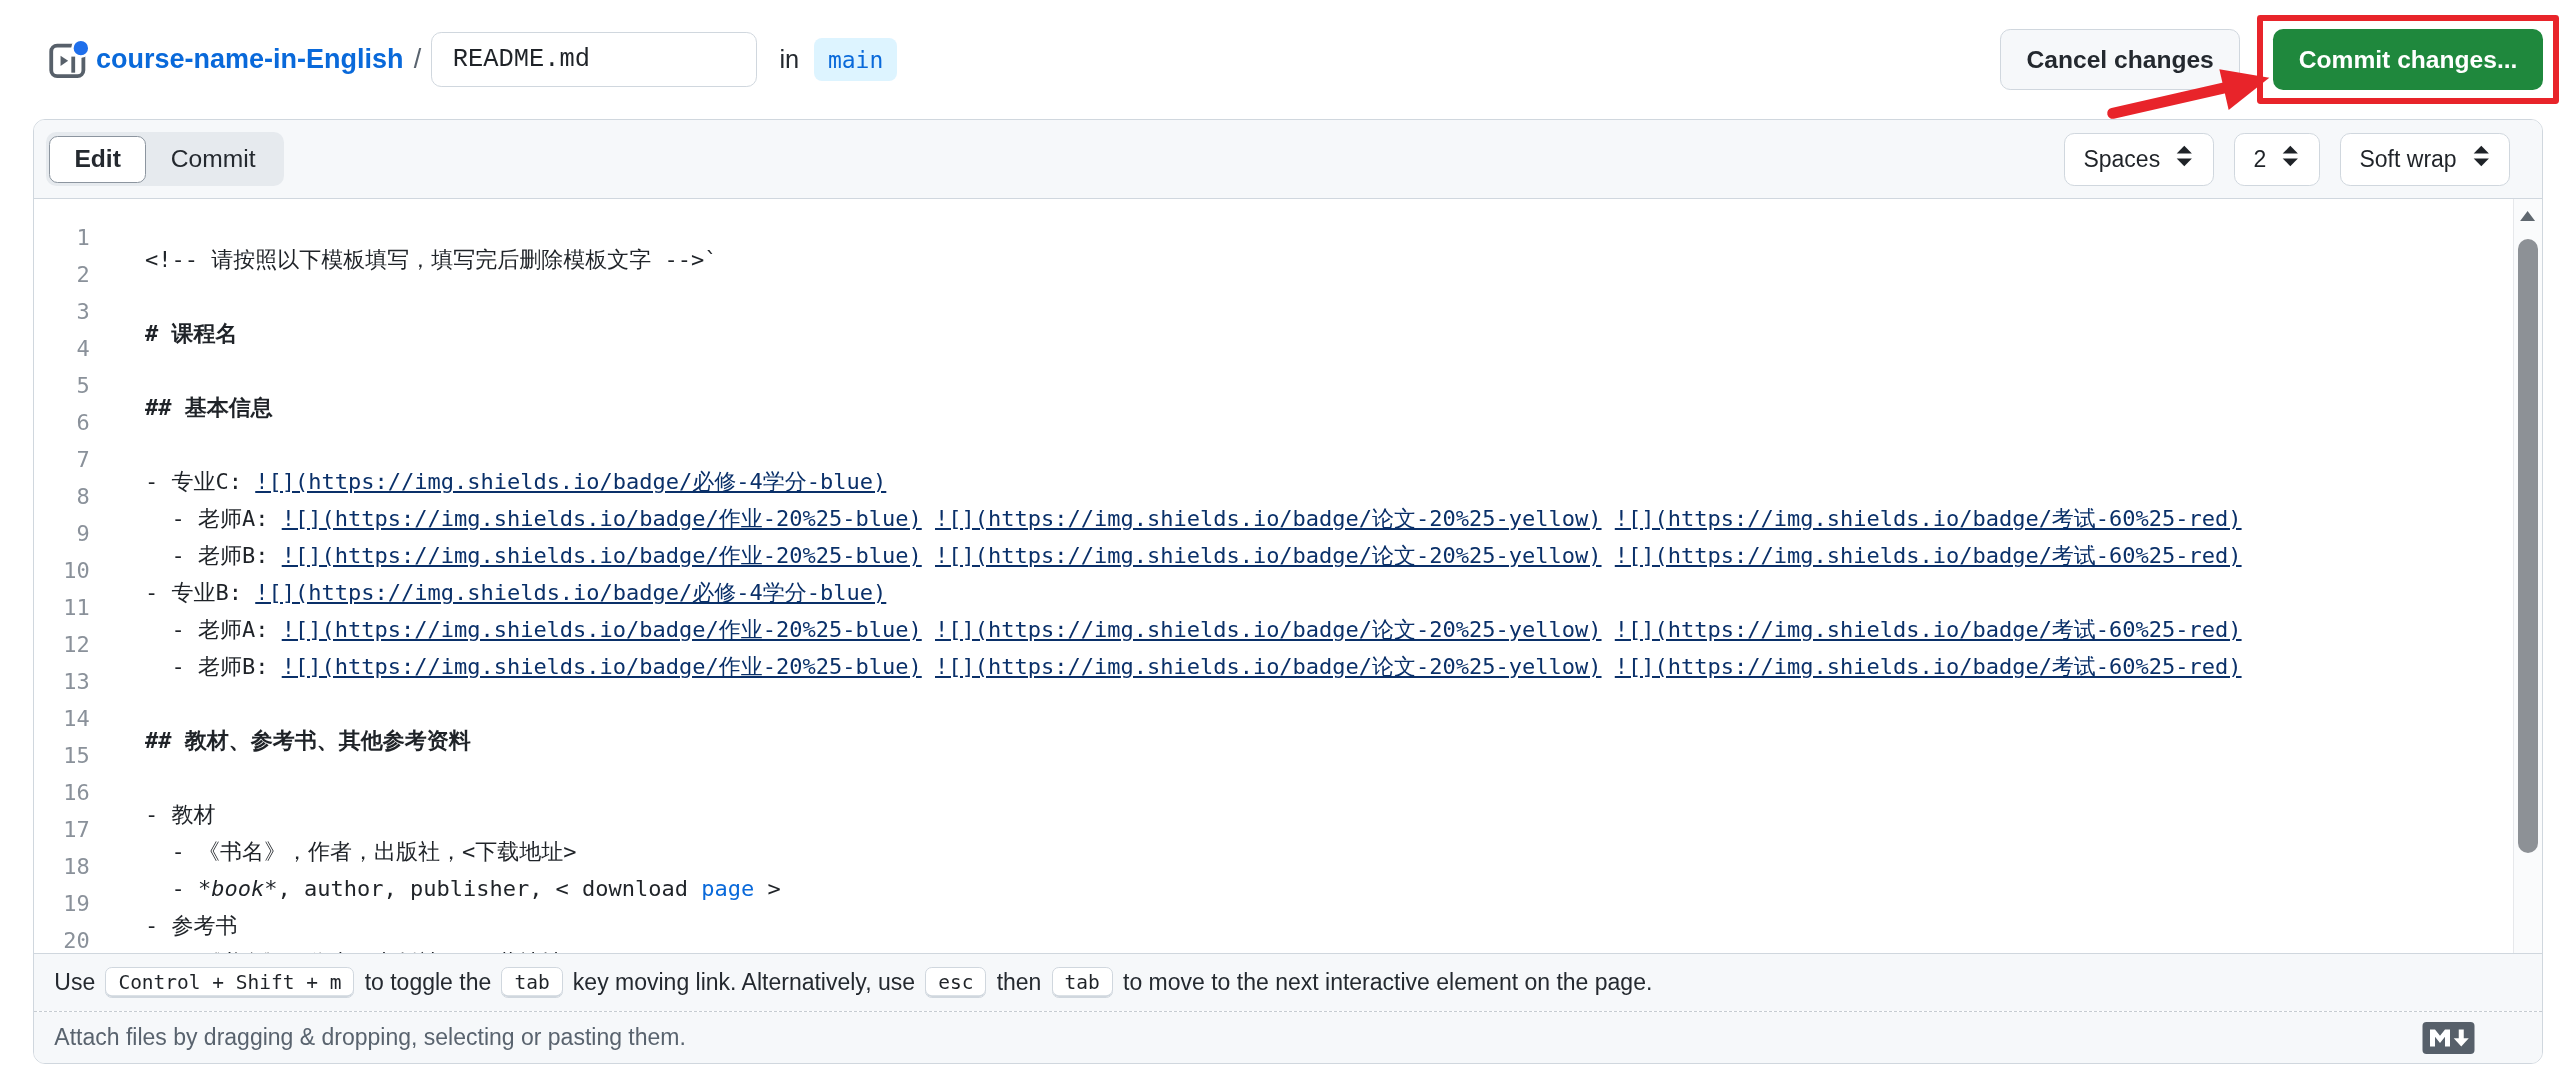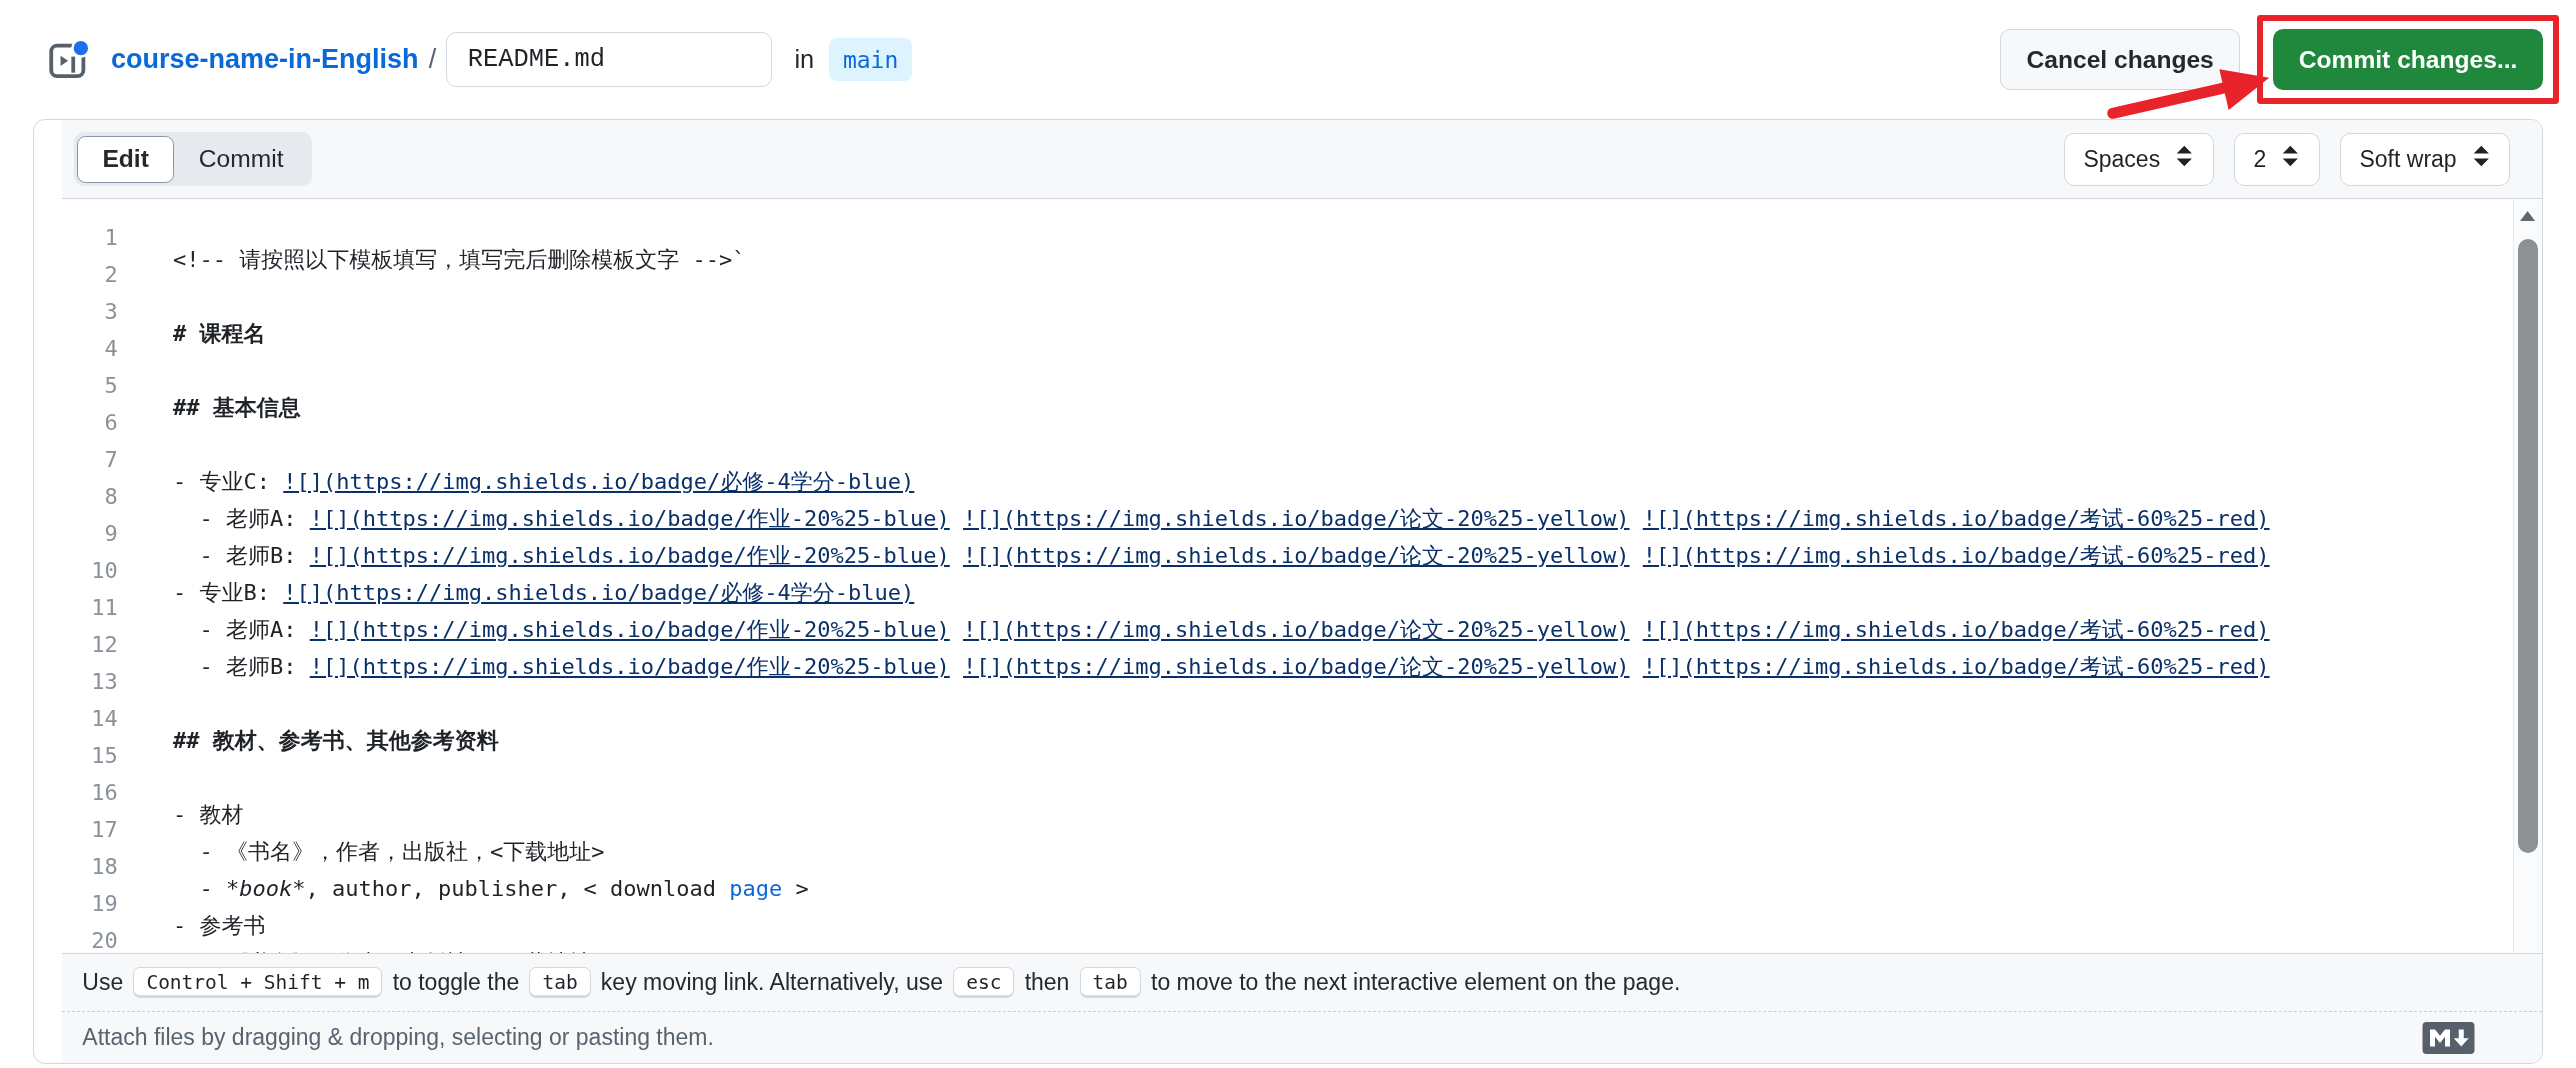--- a/index.html
+++ b/index.html
@@ -2,34 +2,34 @@
 <html style="font-size:13.5px"><head>
 <meta charset="utf-8">
 <style>
   * { margin:0; padding:0; box-sizing:border-box; }
   html,body { background:#ffffff; }
   body { width:2576px; height:1069px; overflow:hidden; font-family:"Liberation Sans", sans-serif; color:#1f2328; position:relative; }
 
   
   .top-bar { height:119px; display:flex; align-items:center; padding:0 17px 0 47px; position:relative; }
   .tree-icon { width:44px; height:44px; display:inline-block; position:relative; flex:0 0 auto; }
-  .repo-link { color:#0969da; font-weight:700; font-size:27px; text-decoration:none; margin-left:20px; cursor:pointer;text-align:center; }
+  .repo-link { color:#0969da; font-weight:700; font-size:27px; text-decoration:none; margin-left:5px; cursor:pointer;text-align:center; }
   .crumb-sep { color:#59636e; font-size:27px; margin:0 10.2px; }
   .filename-input { width:326px; height:55px; border:1.7px solid #d0d7de; border-radius:10.2px; font-size:25.4px; color:#1f2328; padding:0 20.3px; font-family:Liberation Mono, monospace; background:#fff; outline:none; }
   .in-label { font-size:25.4px; color:#24292f; margin:0 15.2px 0 22px; }
   .branch-badge { font-family:"DejaVu Sans Mono", monospace; font-size:23px; color:#0969da; background:#ddf4ff; border-radius:8px; padding:8.5px 13.5px; }
   .hdr-spacer { margin-left:auto; }
   .btn { height:61px; border-radius:10.2px; font-size:24.6px; font-weight:600; font-family:"Liberation Sans", sans-serif; padding:0 25.4px; cursor:pointer; }
   .btn-secondary { background:#f6f8fa; border:1.7px solid #d0d7de; color:#24292f; }
   .btn-primary { background:#1f883d; border:none; color:#ffffff; }
   .annotation-box { border:6px solid #e8242a; border-radius:3.4px; padding:7.6px 10.2px; margin-left:17px; display:flex; align-items:center; }
   .annotation-arrow { position:absolute; left:2100px; top:69px; pointer-events:none; }
 
   
-  .editor-container { position:absolute; left:33px; top:119px; width:2510px; height:945px; border:1.7px solid #d0d7de; border-radius:12px; overflow:hidden; display:flex; flex-direction:column; background:#ffffff;padding-left:28px; }
+  .editor-container { position:absolute; left:33px; top:119px; width:2510px; height:945px; border:1.7px solid #d0d7de; border-radius:12px; overflow:hidden; display:flex; flex-direction:column; background:#ffffff; }
 
   .toolbar { height:79px; flex:0 0 auto; background:#f6f8fa; border-bottom:1.7px solid #d0d7de; display:flex; align-items:center; padding:0 32px 0 12px; }
   .seg-control { display:flex; background:#e6eaee; border-radius:10.2px; padding:3.4px; }
   .tab { font-size:24.6px; border-radius:8.5px; padding:8.5px 24px; background:transparent; border:1.7px solid transparent; color:#24292f; font-family:"Liberation Sans", sans-serif; cursor:pointer; }
   .tab.active { background:#ffffff; border:1.7px solid #8c959f; font-weight:600; }
   .toolbar-right { margin-left:auto; display:flex; gap:20.3px; }
   .select-box { height:53px; background:#ffffff; border:1.7px solid #d0d7de; border-radius:10.2px; display:flex; align-items:center; gap:15.2px; padding:0 18.6px; font-size:23px; color:#1f2328; cursor:pointer; }
 
   .editor-area { flex:1 1 auto; position:relative; background:#ffffff; overflow:hidden; }
   .lines-wrap { padding-top:20.3px; }

